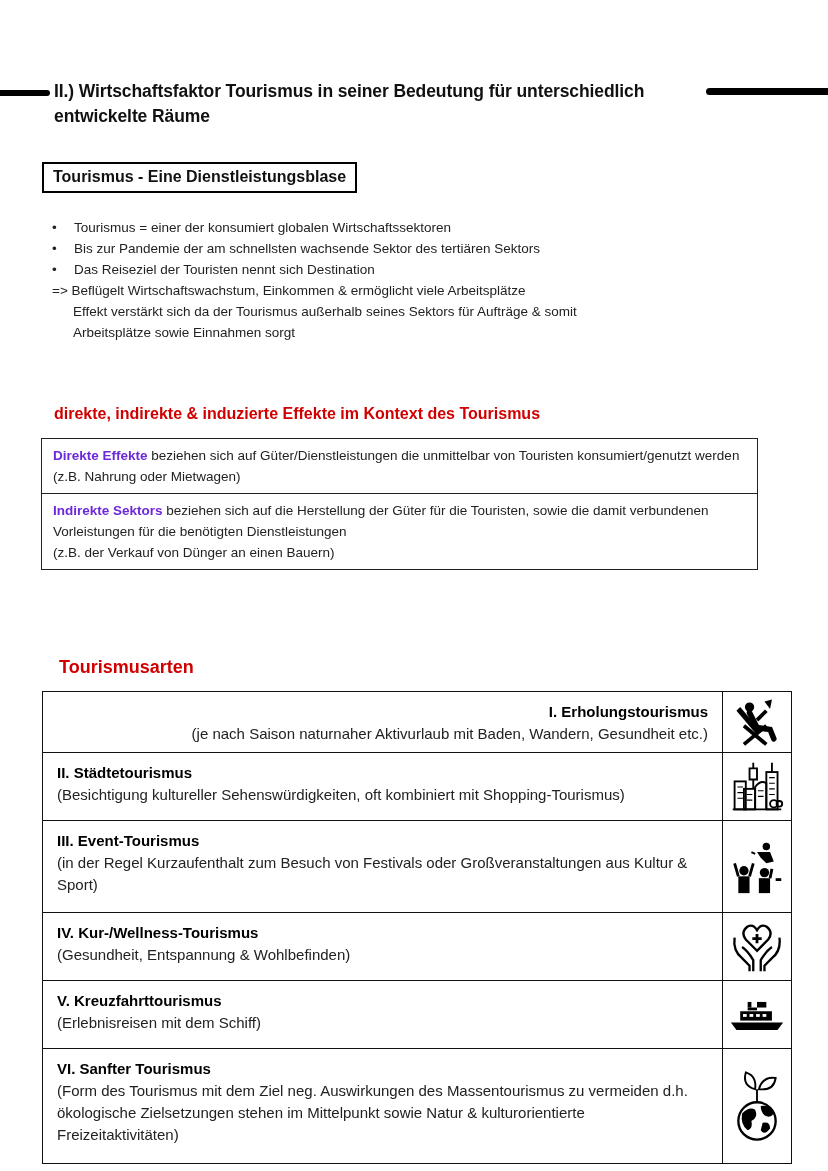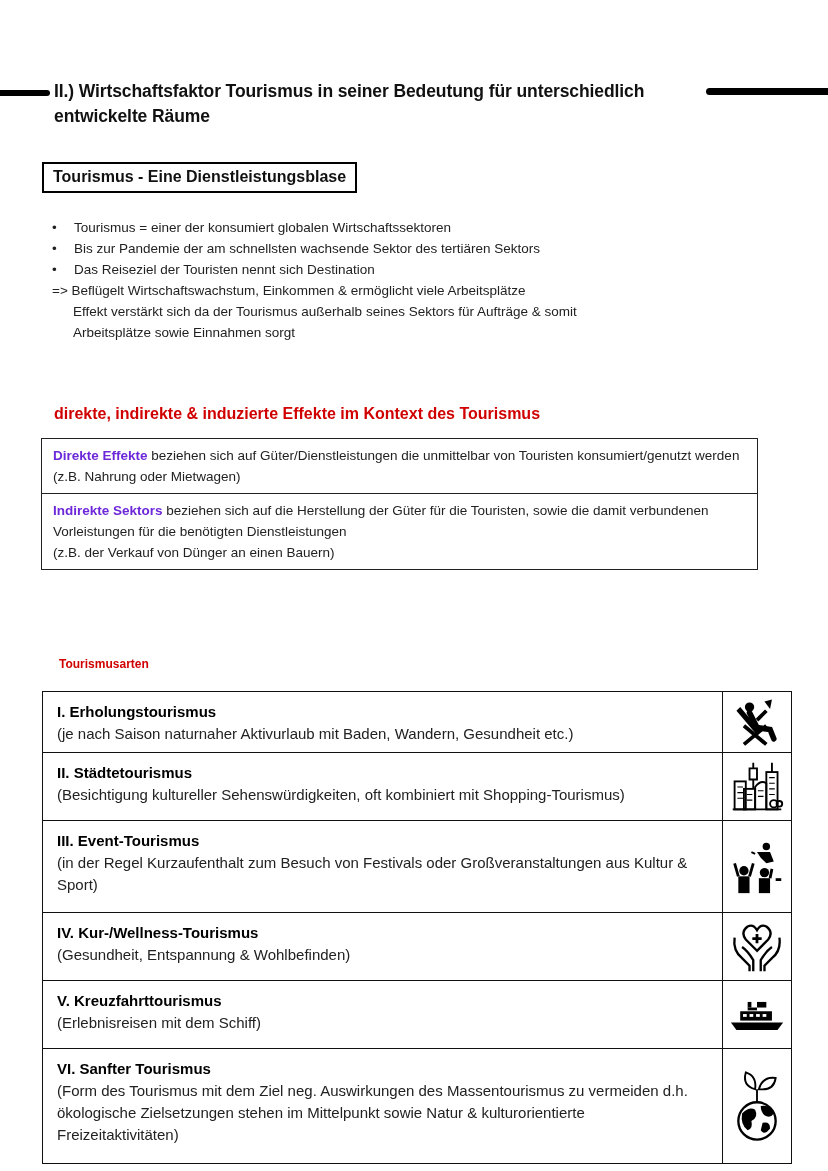--- a/index.html
+++ b/index.html
@@ -14,24 +14,24 @@
   .bullets .li { position:relative; padding-left:22px; }
   .bullets .li .dot { position:absolute; left:0; top:0; }
   .bullets .arrow { padding-left:0; }
   .bullets .indent { padding-left:21px; }
   .red { color:#d10000; font-weight:bold; }
   .eff-head { left:54px; top:369px; font-size:16px; }
   .eff-table { left:41px; top:402px; width:715px; border:1.5px solid #222; }
   .eff-row { border-top:1.5px solid #222; padding:6px 11px 6px 11px; font-size:13.5px; line-height:21px; color:#222; }
   .eff-row:first-child { border-top:none; }
   .eff-row b { color:#6d28d9; }
-  .art-head { left:59px; top:621px; font-size:12px; }
+  .art-head { left:59px; top:621px; font-size:18px; }
   .art-table { left:42px; top:655px; width:748px; border:1.5px solid #111; border-collapse:collapse; }
   .art-row { display:flex; border-top:1.5px solid #111; }
-  .art-row:first-child { border-top:none; }
+  .art-row:first-child { border-top:none;text-align:right; }
   .art-text { flex:1; padding:9px 14px 7px 14px; font-size:15px; line-height:22px; color:#222; border-right:1.5px solid #111; }
   .art-text .t { font-weight:bold; color:#000; display:block; }
   .art-icon { width:68px; display:flex; align-items:center; justify-content:center; }
   .art-icon svg { width:56px; height:56px; }
 </style>
 </head>
 <body>
 
 <div class="abs rule-left"></div>
 <div class="abs rule-right"></div>

